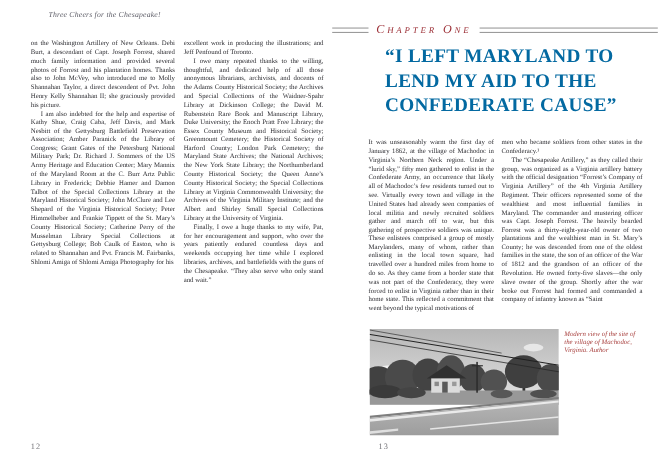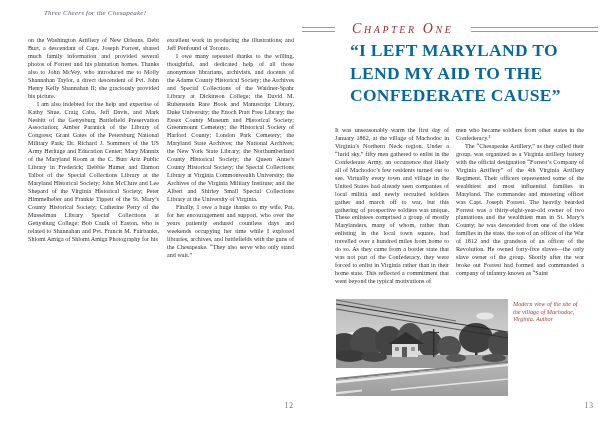--- a/index.html
+++ b/index.html
@@ -22,41 +22,41 @@
     position:absolute;top:37px;
     font-size:6.15px;line-height:7.95px;
     text-align:justify;color:#2e2e33;
   }
   .body-col p{margin:0;}
   .body-col p.indent{text-indent:9px;}
   .lp-col1{left:28px;width:131px;}
   .lp-col2{left:167px;width:127px;}
   .page-number{
     position:absolute;top:401px;
-    font-size:7.5px;color:#6f6f74;text-align:right;letter-spacing:1px;
+    font-size:7.5px;color:#6f6f74;text-align:left;letter-spacing:1px;
   }
   .lp-num{left:28px;width:266px;}
   .rp-num{left:344px;width:250px;}
 
   
   .chapter-row{
     position:absolute;left:302px;top:21px;width:296px;
     display:flex;align-items:center;
   }
   .double-rule{
     height:3px;
     border-top:1px solid #9b9b9b;
     border-bottom:1px solid #9b9b9b;
   }
   .rule-left{width:33px;}
   .rule-right{flex:1;}
   .chapter-label{
-    margin:0 17px;
+    margin:0 7px;
     font-variant:small-caps;font-style:italic;
-    font-size:14px;letter-spacing:2.6px;
+    font-size:11px;letter-spacing:2.6px;
     color:#9c2f36;white-space:nowrap;
   }
   .chapter-title{
     position:absolute;left:350px;top:39px;width:252px;
     font-size:17.5px;font-weight:bold;line-height:22.5px;
     color:#0369a1;white-space:pre-line;letter-spacing:.3px;
   }
   .rp-col1{left:335px;top:127px;width:114px;}
   .rp-col2{left:456px;top:127px;width:128px;}
 

